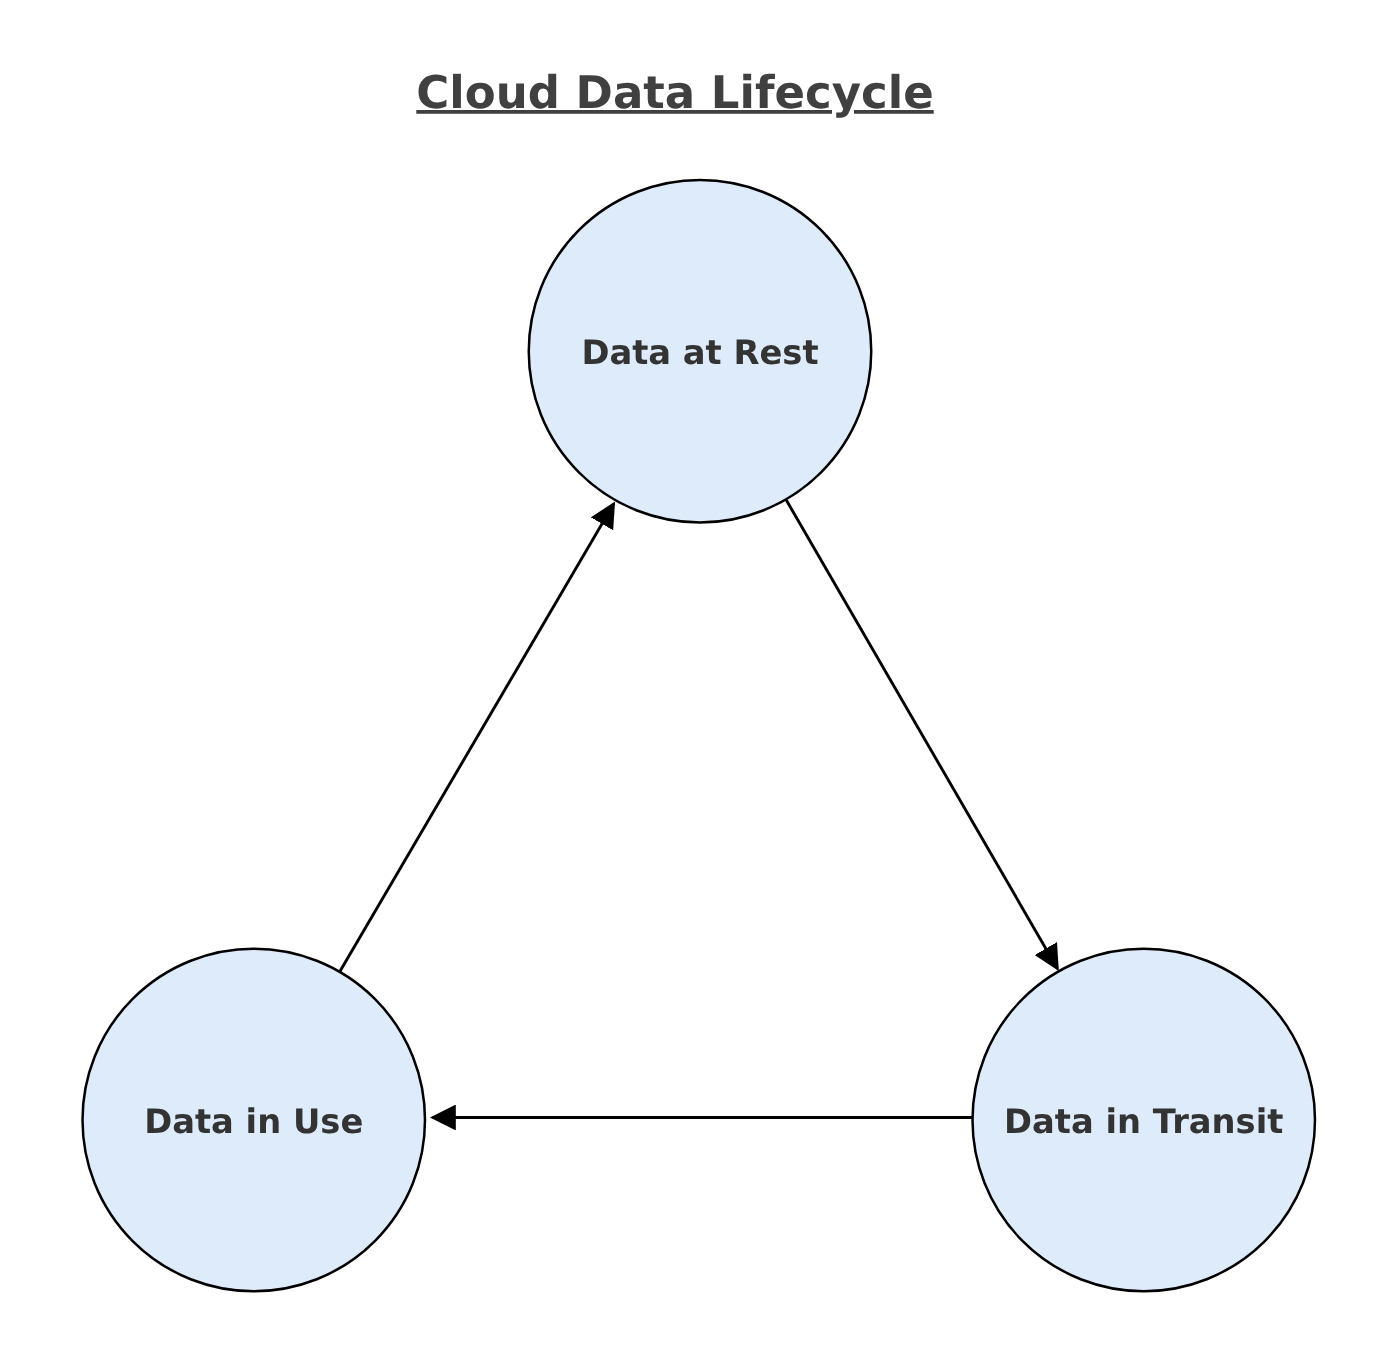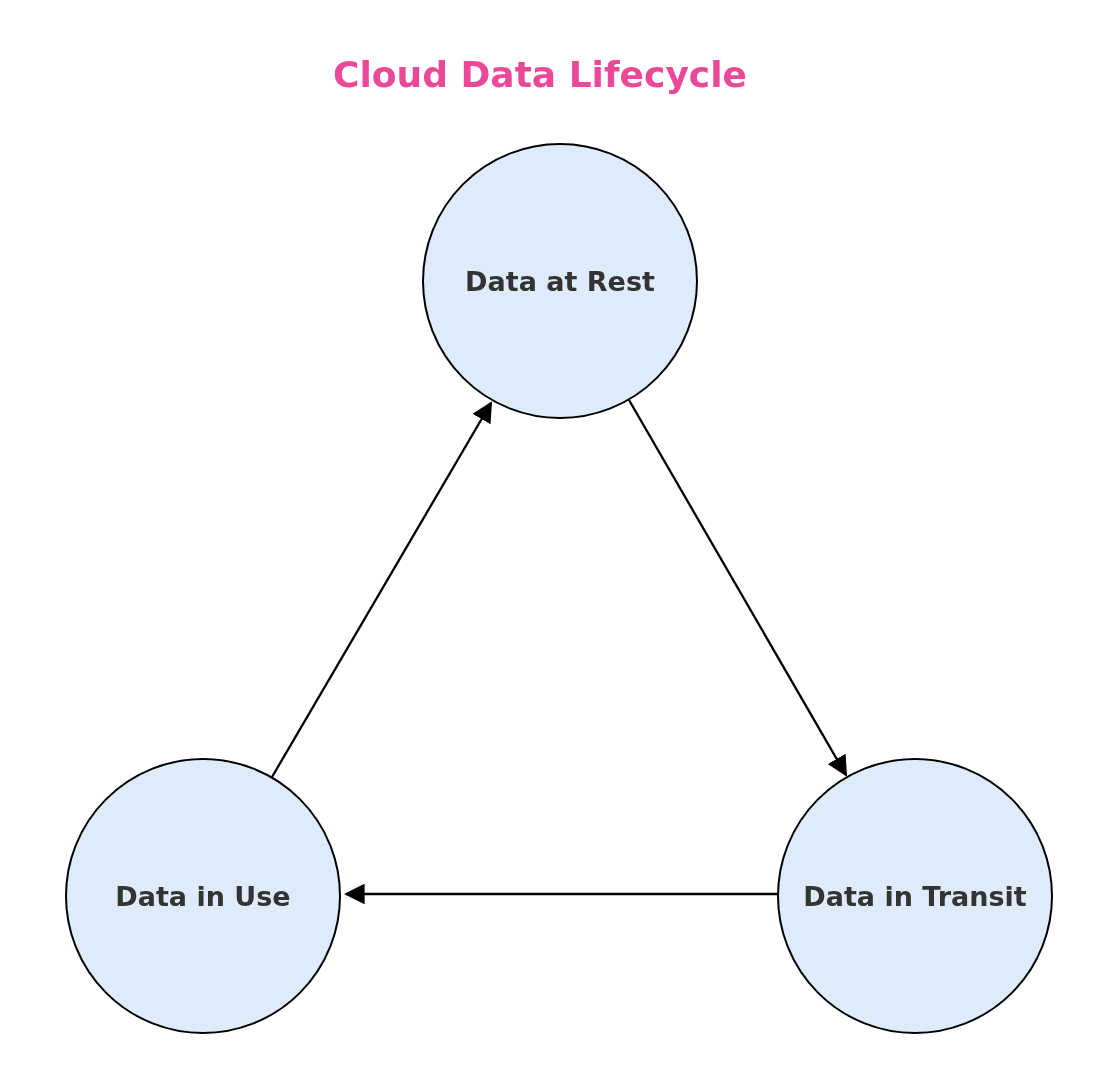--- a/index.html
+++ b/index.html
@@ -40,21 +40,21 @@
   .node-label {
     font-family: "DejaVu Sans", "Liberation Sans", sans-serif;
     font-size: 27px;
     font-weight: bold;
     text-anchor: middle;
   }
 </style>
 </head>
 <body>
 
-<h1 class="diagram-title" style="color: #ec4899;">Cloud Data Lifecycle</h1>
+<h1 class="diagram-title" style="color: #404040; text-decoration: underline;">Cloud Data Lifecycle</h1>
 
 <svg class="diagram-canvas" width="1106" height="1084" viewBox="0 0 1106 1084">
   <defs>
     <marker id="arrowhead" viewBox="0 0 10 10" refX="9" refY="5" markerWidth="9" markerHeight="9" orient="auto-start-reverse" markerUnits="strokeWidth">
       <path d="M 0 0 L 10 5 L 0 10 z" fill="#000000"></path>
     </marker>
   </defs>
 
   <g>
     <line class="edge-line" x1="272" y1="777" x2="491" y2="403" marker-end="url(#arrowhead)" stroke="#000000"></line>

